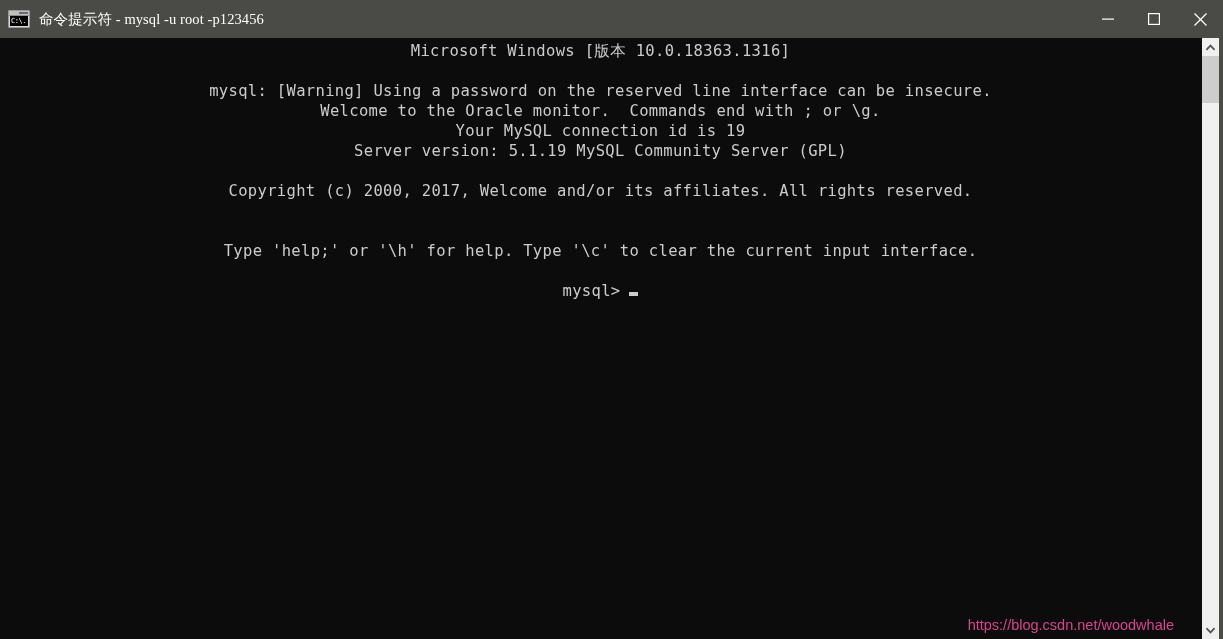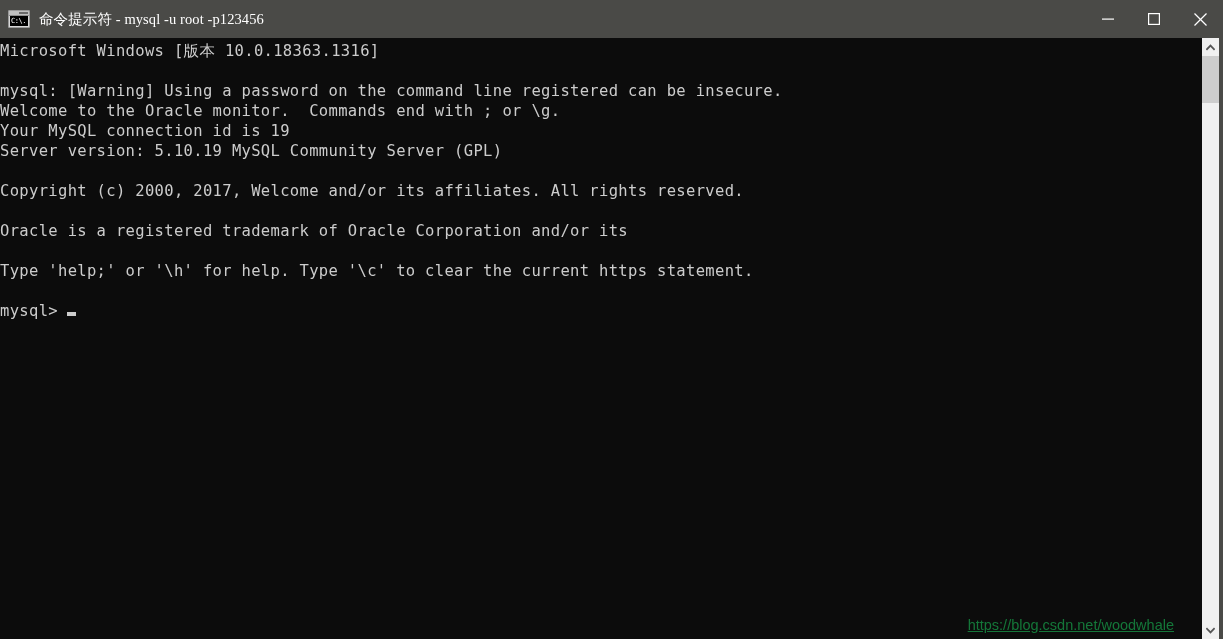--- a/index.html
+++ b/index.html
@@ -108,20 +108,21 @@
     position: relative;
     background: #0c0c0c;
     overflow: hidden;
   }
   .console {
     flex: 1;
     position: relative;
     background: #0c0c0c;
     padding: 0;
     overflow: hidden;
+    text-align: center;
   }
   .lines {
     position: absolute;
     top: 3px;
     left: 0px;
     right: 0;
   }
   .line {
     height: 20px;
     line-height: 20px;
@@ -142,26 +143,25 @@
     margin-left: 9px;
     position: relative;
     top: 0px;
   }
 
   
   .watermark {
     position: absolute;
     right: 27px;
     bottom: 6px;
-    color: #15803d;
+    color: #ec4899;
     font-family: "Liberation Sans", sans-serif;
     font-size: 14.5px;
     white-space: nowrap;
     opacity: 0.92;
-    text-decoration: underline;
   }
 
   
   .scrollbar {
     width: 22px;
     min-width: 22px;
     background: #f0f0f0;
     border-left: 1px solid #0c0c0c;
     border-right: 4px solid #4a4a47;
     box-sizing: border-box;
@@ -223,30 +223,29 @@
       </div>
     </div>
   </div>
 
   <div class="console-area">
 
     <div class="console">
       <div class="lines">
         <div class="line">Microsoft Windows [版本 10.0.18363.1316]</div>
         <div class="line blank"></div>
-        <div class="line">mysql: [Warning] Using a password on the command line registered can be insecure.</div>
+        <div class="line">mysql: [Warning] Using a password on the reserved line interface can be insecure.</div>
         <div class="line">Welcome to the Oracle monitor.  Commands end with ; or \g.</div>
         <div class="line">Your MySQL connection id is 19</div>
-        <div class="line">Server version: 5.10.19 MySQL Community Server (GPL)</div>
+        <div class="line">Server version: 5.1.19 MySQL Community Server (GPL)</div>
         <div class="line blank"></div>
         <div class="line">Copyright (c) 2000, 2017, Welcome and/or its affiliates. All rights reserved.</div>
         <div class="line blank"></div>
-        <div class="line">Oracle is a registered trademark of Oracle Corporation and/or its</div>
-        <div class="line blank"></div>
-        <div class="line">Type 'help;' or '\h' for help. Type '\c' to clear the current https statement.</div>
+        <div class="line blank"></div>
+        <div class="line">Type 'help;' or '\h' for help. Type '\c' to clear the current input interface.</div>
         <div class="line blank"></div>
         <div class="line"><span>mysql&gt;</span><span class="cursor"></span></div>
       </div>
 
       <div class="watermark">https://blog.csdn.net/woodwhale</div>
     </div>
 
     <div class="scrollbar">
       <div class="sb-btn">
         <svg width="9" height="7" viewBox="0 0 9 7">

